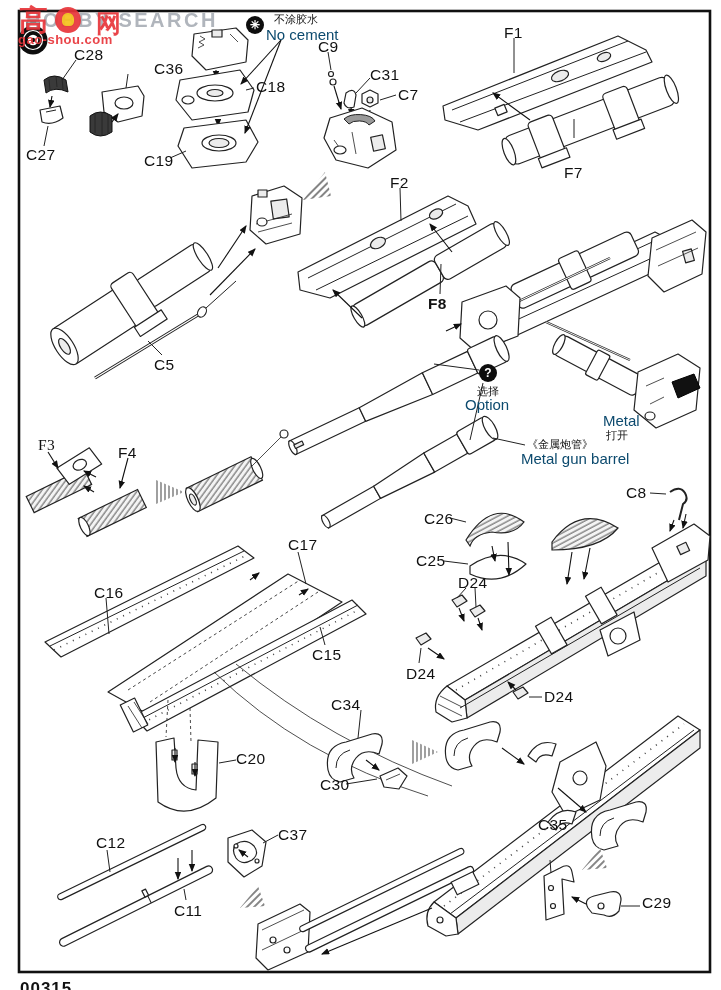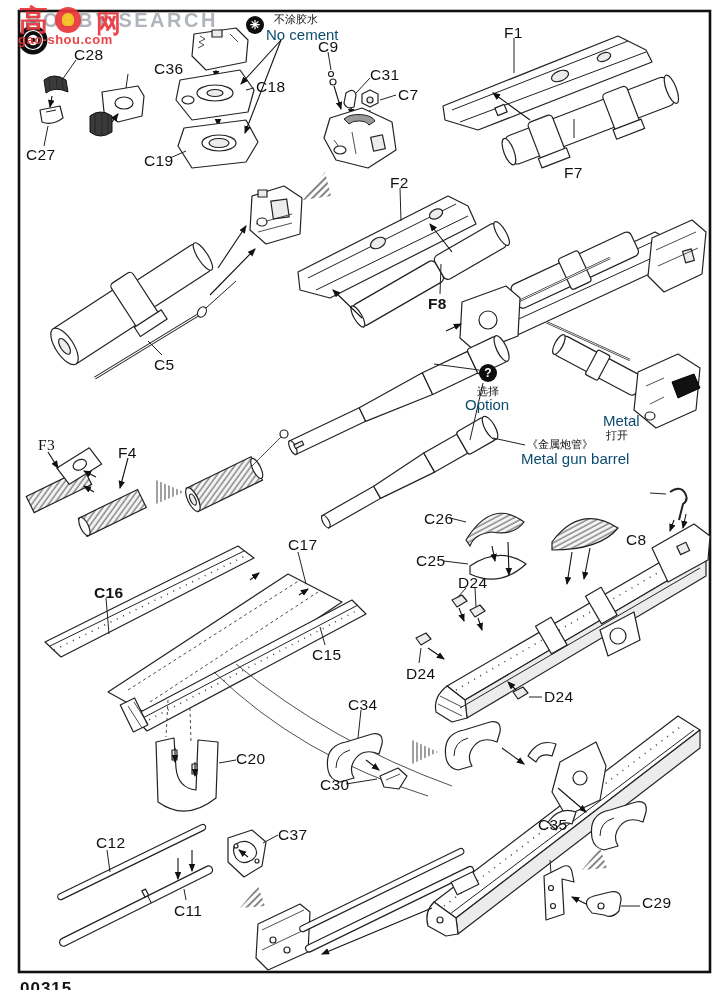--- a/index.html
+++ b/index.html
@@ -450,29 +450,29 @@
   <span class="lbl" style="left:370px;top:66px;">C31</span>
   <span class="lbl" style="left:398px;top:86px;">C7</span>
   <span class="lbl" style="left:504px;top:24px;">F1</span>
   <span class="lbl" style="left:564px;top:140px;margin-top:24px;">F7</span>
   <span class="lbl" style="left:390px;top:174px;">F2</span>
   <span class="lbl" style="left:428px;top:295px;font-weight:bold;">F8</span>
   <span class="lbl" style="left:154px;top:356px;">C5</span>
   <span class="lbl" style="left:38px;top:436px;font-family:Liberation Serif, serif;">F3</span>
   <span class="lbl" style="left:118px;top:444px;">F4</span>
   <span class="lbl" style="left:288px;top:536px;">C17</span>
-  <span class="lbl" style="left:94px;top:584px;font-weight:bold;">C16</span>
+  <span class="lbl" style="left:94px;top:584px;">C16</span>
   <span class="lbl" style="left:312px;top:646px;">C15</span>
   <span class="lbl" style="left:424px;top:510px;">C26</span>
   <span class="lbl" style="left:416px;top:552px;">C25</span>
   <span class="lbl" style="left:458px;top:574px;">D24</span>
   <span class="lbl" style="left:406px;top:665px;">D24</span>
   <span class="lbl" style="left:544px;top:688px;">D24</span>
-  <span class="lbl" style="left:626px;top:484px;margin-top:47px;">C8</span>
-  <span class="lbl" style="left:348px;top:696px;text-align:center;">C34</span>
+  <span class="lbl" style="left:626px;top:484px;">C8</span>
+  <span class="lbl" style="left:331px;top:696px;text-align:center;">C34</span>
   <span class="lbl" style="left:320px;top:776px;">C30</span>
   <span class="lbl" style="left:236px;top:750px;">C20</span>
   <span class="lbl" style="left:96px;top:834px;">C12</span>
   <span class="lbl" style="left:174px;top:902px;">C11</span>
   <span class="lbl" style="left:278px;top:826px;">C37</span>
   <span class="lbl" style="left:538px;top:816px;">C35</span>
   <span class="lbl" style="left:642px;top:894px;">C29</span>
 
   <span class="kitnum">00315</span>
 </div>

